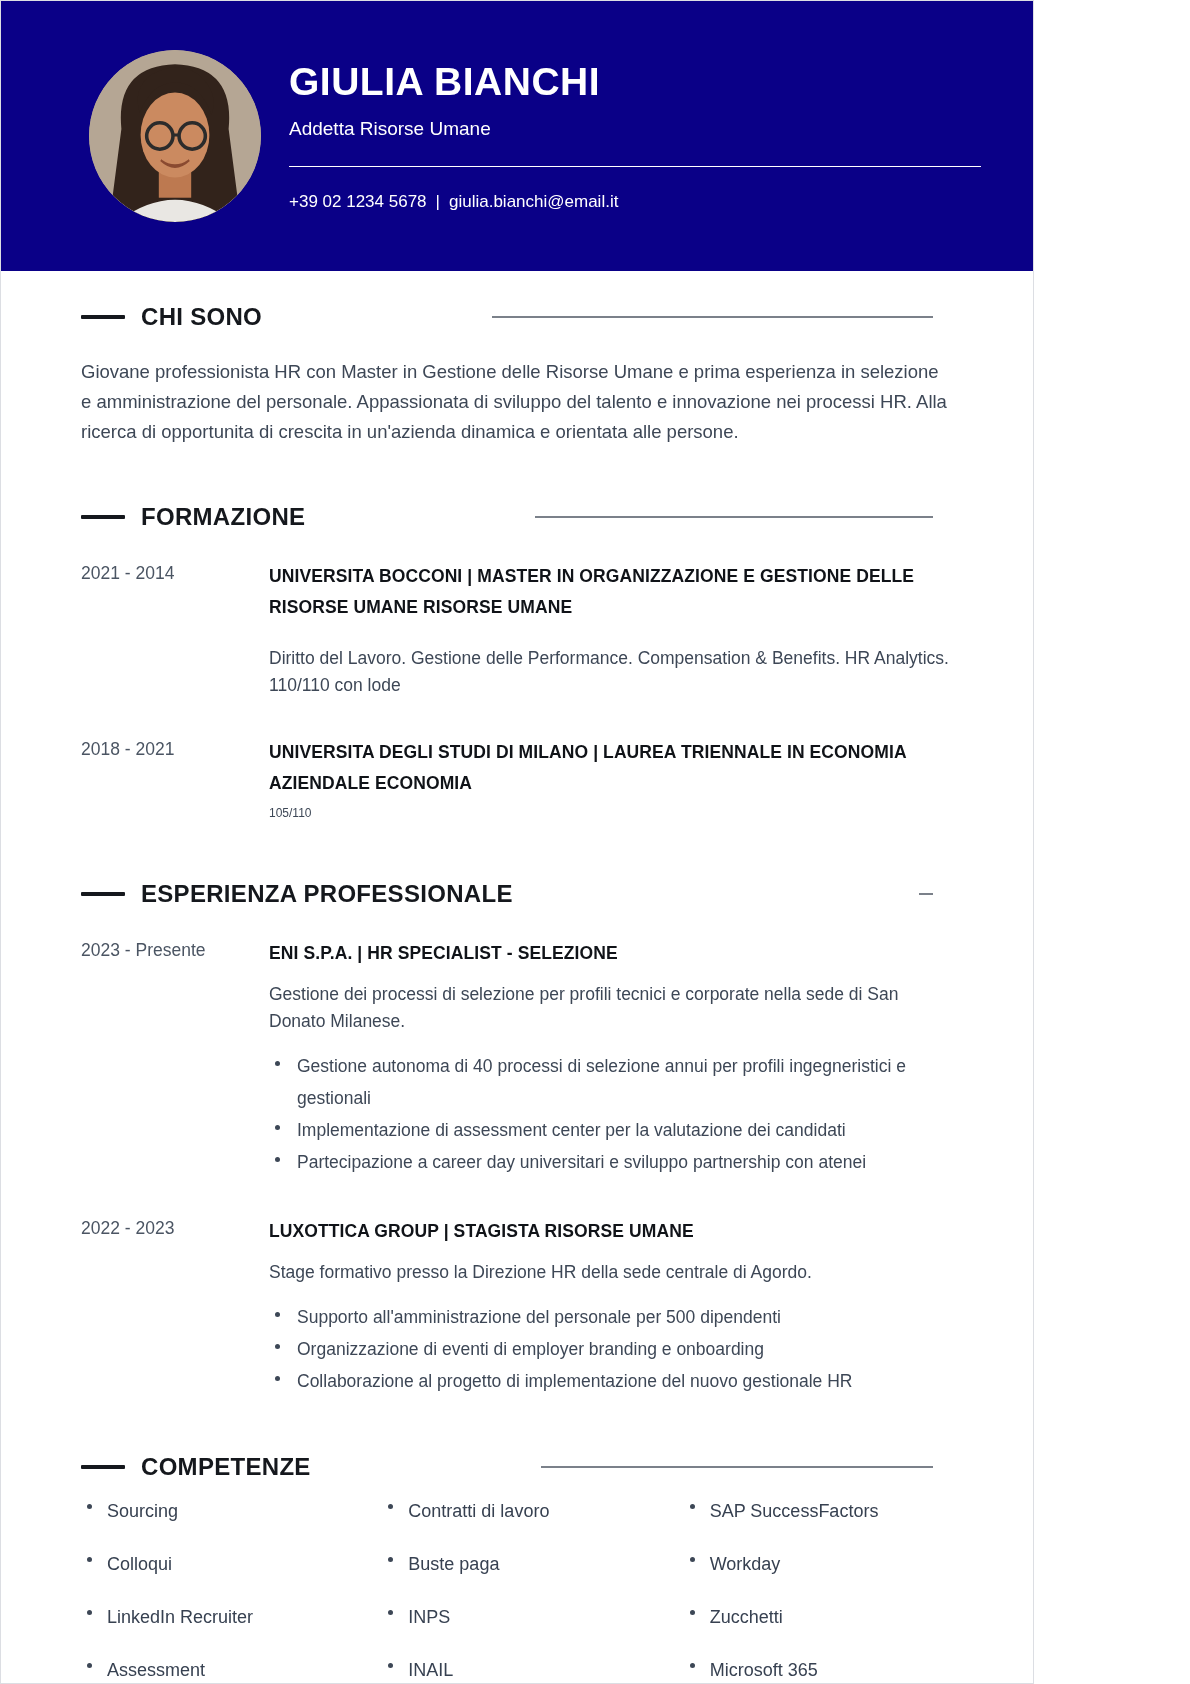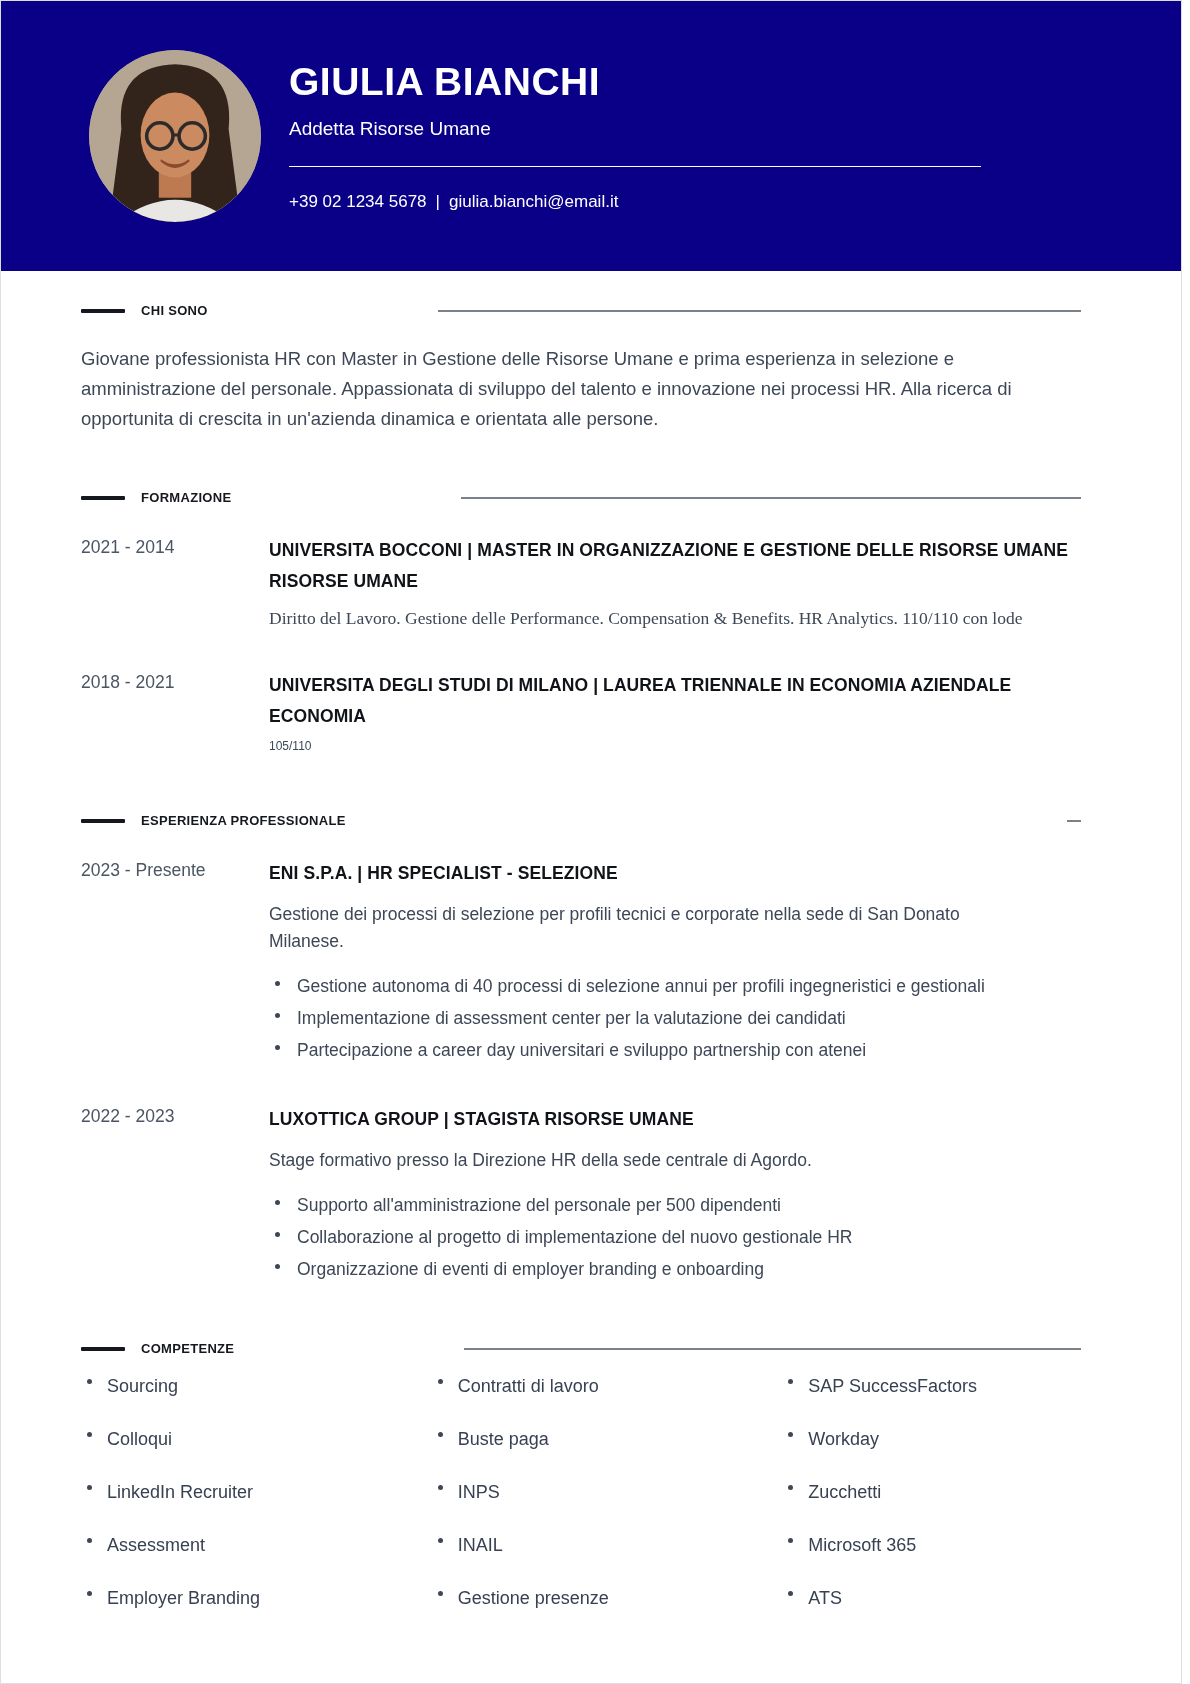--- a/index.html
+++ b/index.html
@@ -1,49 +1,49 @@
 <!DOCTYPE html>
 <html><head>
 <meta charset="utf-8">
 <style>
   * { box-sizing: border-box; }
   html,body { margin:0; padding:0; background:#ffffff; }
   .page {
-    width:1182px; height:1684px; background:#ffffff;
+    width:1034px; height:1684px; background:#ffffff;
     border:1px solid #dcdee3; overflow:hidden;
     font-family:"Liberation Sans", sans-serif;
   }
   
   .hdr {
     height:270px; background:#0a0087; color:#ffffff;
     display:flex; align-items:center; padding-left:88px;
   }
   .photo { width:172px; height:172px; border-radius:50%; overflow:hidden; flex:0 0 auto; background:#b5a694; }
   .photo svg { display:block; width:100%; height:100%; }
   .hdr-text { margin-left:28px; }
   .name { margin:0; font-size:39px; font-weight:700; letter-spacing:0.5px; }
   .subtitle { margin-top:14px; font-size:19px; }
   .hdr-rule { width:692px; border:0; border-top:1px solid #ffffff; margin:26px 0 0; }
   .contact { margin-top:25px; font-size:17px; }
   .contact .sep { padding:0 9px; }
   
   main { padding:0 80px; color:#3d4756; }
   .section-head { display:flex; align-items:center; }
   .section-dash { width:44px; height:4px; background:#15181d; border-radius:1px; flex:0 0 auto; }
-  .section-title { margin:0 0 0 16px; font-size:13px; font-weight:700; color:#15181d; letter-spacing:0.3px; white-space:nowrap; }
+  .section-title { margin:0 0 0 16px; font-size:24px; font-weight:700; color:#15181d; letter-spacing:0.3px; white-space:nowrap; }
   .section-rule { flex:1 1 auto; height:2px; background:#7b818a; margin-left:230px; margin-right:20px; min-width:0; }
   .section-rule.short { flex:0 0 14px; margin-left:auto; }
   .sec-about { margin-top:32px; }
   .about-text { margin:26px 0 0; font-size:18.5px; line-height:30px; max-width:945px; color:#3d4756; }
   .sec { margin-top:56px; }
   .entry { display:grid; grid-template-columns:188px 1fr; margin-top:30px; }
   .entry + .entry { margin-top:38px; }
   .entry-dates { font-size:17.5px; color:#4b5563; padding-top:2px; }
   .entry-title { margin:0; font-size:17.5px; font-weight:700; color:#101318; line-height:31px; letter-spacing:0.1px; }
-  .entry-details { margin:8px 0 0; font-size:17.5px; line-height:27px;font-family:Liberation Serif, serif; }
+  .entry-details { margin:22px 0 0; font-size:17.5px; line-height:27px; }
   .entry-grade { margin:3px 0 0; font-size:12px; line-height:22px; }
   .entry-desc { margin:12px 0 0; font-size:17.5px; line-height:27px; max-width:760px; }
   .bullets { margin:15px 0 0; padding:0; list-style:none; }
   .bullets li { display:flex; font-size:17.5px; line-height:32px; }
   .dot { width:5px; height:5px; border-radius:50%; background:#3d4756; flex:0 0 auto; }
   .bullets .dot { margin:11px 17px 0 6px; }
   .skills-grid { margin-top:20px; display:grid; grid-template-columns:repeat(3,1fr); column-gap:24px; row-gap:14px;gap:32px; }
   .skill { display:flex; font-size:18px; line-height:21px; color:#374151; }
   .skill .dot { margin:3px 15px 0 6px; }
 </style>
@@ -152,25 +152,25 @@
             <div>
               <h3 class="entry-title">LUXOTTICA GROUP | STAGISTA RISORSE UMANE</h3>
               <p class="entry-desc">Stage formativo presso la Direzione HR della sede centrale di Agordo.</p>
               <ul class="bullets">
                 <li>
                   <span class="dot"></span>
                   <span>Supporto all'amministrazione del personale per 500 dipendenti</span>
                 </li>
                 <li>
                   <span class="dot"></span>
+                  <span>Organizzazione di eventi di employer branding e onboarding</span>
+                </li>
+                <li>
+                  <span class="dot"></span>
                   <span>Collaborazione al progetto di implementazione del nuovo gestionale HR</span>
-                </li>
-                <li>
-                  <span class="dot"></span>
-                  <span>Organizzazione di eventi di employer branding e onboarding</span>
                 </li>
               </ul>
             </div>
           </div>
         </div>
     </section>
 
     <section class="sec">
       <div class="section-head">
         <span class="section-dash"></span>

